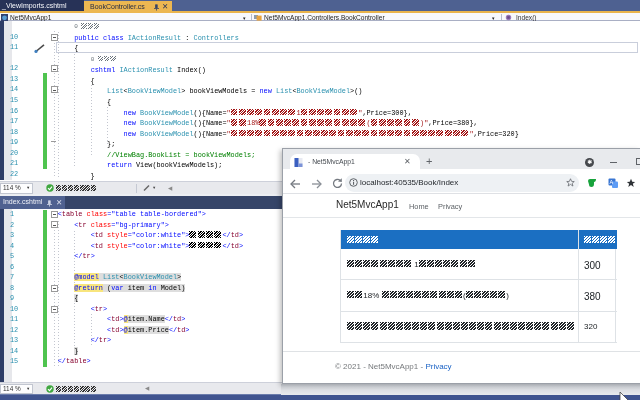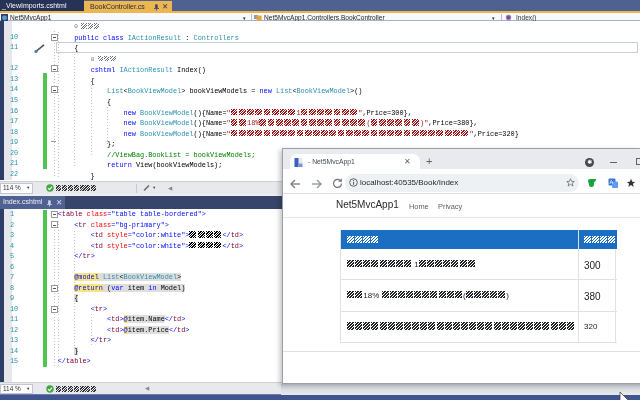--- a/index.html
+++ b/index.html
@@ -260,16 +260,17 @@
 <div class="a" style="left:243px;top:30.2px;font-size:10px;color:#212529">300</div>
 <div class="a" style="left:0;top:50.5px;width:276px;height:31.5px;border-bottom:1px solid #dee2e6"></div>
 <div class="a" style="left:6px;top:61.0px;color:#212529;font:8px/8px Liberation Sans"><i class="H"></i><i class="H"></i><span style="font-size:8px">18%&nbsp;</span><i class="H"></i><i class="H"></i><i class="H"></i><i class="H"></i><i class="H"></i><i class="H"></i><i class="H"></i><i class="H"></i><i class="H"></i><i class="H"></i><span style="font-size:8px">(</span><i class="H"></i><i class="H"></i><i class="H"></i><i class="H"></i><i class="H"></i><span style="font-size:8px">)</span></div>
 <div class="a" style="left:243px;top:61.0px;font-size:10px;color:#212529">380</div>
 <div class="a" style="left:0;top:82.0px;width:276px;height:30.9px;border-bottom:1px solid #dee2e6"></div>
 <div class="a" style="left:6px;top:92.5px;color:#212529;font:8px/8px Liberation Sans"><i class="H"></i><i class="H"></i><i class="H"></i><i class="H"></i><i class="H"></i><i class="H"></i><i class="H"></i><i class="H"></i><i class="H"></i><i class="H"></i><i class="H"></i><i class="H"></i><i class="H"></i><i class="H"></i><i class="H"></i><i class="H"></i><i class="H"></i><i class="H"></i><i class="H"></i><i class="H"></i><i class="H"></i><i class="H"></i><i class="H"></i><i class="H"></i><i class="H"></i><i class="H"></i><i class="H"></i><i class="H"></i></div>
 <div class="a" style="left:243px;top:92.5px;font-size:8px;color:#212529">320</div>
 <div class="a" style="left:237px;top:0;width:1px;height:112.9px;background:#dee2e6"></div>
 </div>
 <div class="a" style="left:283px;top:350.7px;width:357px;height:1px;background:#dfe2e5"></div>
+<div class="a" style="left:335px;top:361.5px;font-size:8px;color:#76797c">© 2021 - Net5MvcApp1 - <span style="color:#1a62c5">Privacy</span></div>
 <div class="a" style="left:281px;top:383.5px;width:359px;height:11px;background:linear-gradient(180deg,#a9adb3 0,#c9ccd1 28%,#dddfe3 55%,#e8eaed 100%)"></div>
 <svg class="a" style="left:617px;top:392px" width="16" height="11" viewBox="0 0 16 11">
       <path d="M3 0 L13 10 L7.8 9.2 L5.5 11 L3 11 Z" fill="#fff" stroke="#444" stroke-width="0.8"></path>
     </svg>
 </div>
 </body></html>

